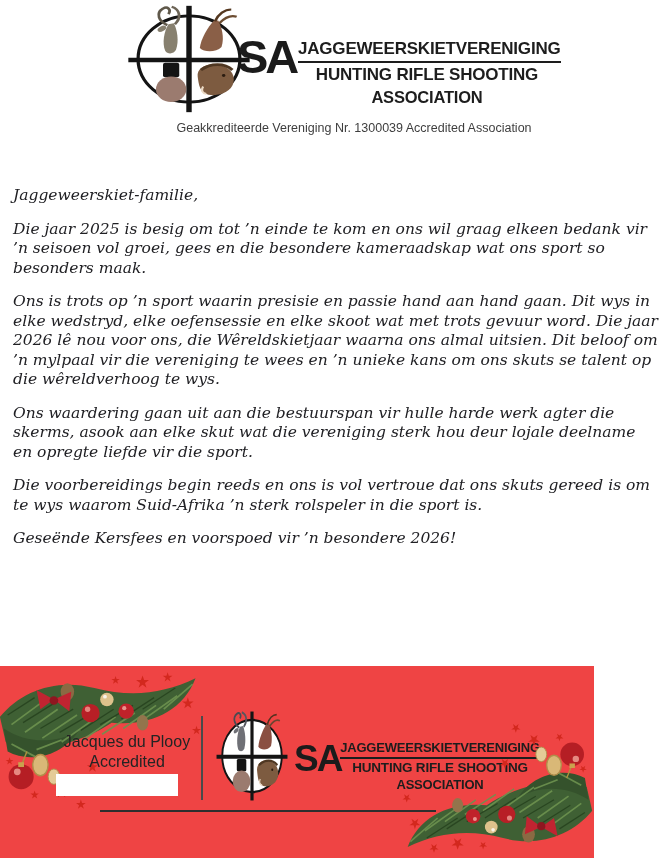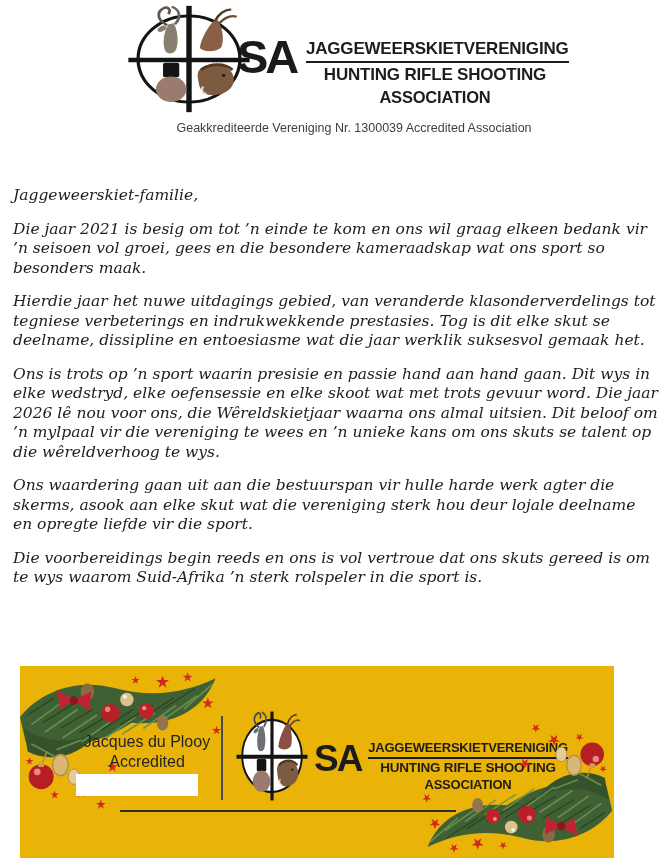--- a/index.html
+++ b/index.html
@@ -4,37 +4,37 @@
 <style>
   html,body{margin:0;padding:0;}
   body{width:666px;height:866px;background:#ffffff;overflow:hidden;
        font-family:"Liberation Sans",sans-serif;}
   .page{position:relative;width:666px;height:866px;background:#fff;}
 
   
   .emblem-top{position:absolute;left:124px;top:4px;width:130px;height:110px;}
   .sa-top{position:absolute;left:237px;top:33px;font-size:47px;font-weight:bold;
           letter-spacing:-3px;color:#1b1b1b;line-height:1;}
-  .org-lines{position:absolute;text-align:center;color:#1d1d1d;margin-left:8px;}
+  .org-lines{position:absolute;text-align:center;color:#1d1d1d;}
   .org-lines-top{left:298px;top:39px;width:258px;}
   .org-lines .l{font-weight:bold;white-space:nowrap;letter-spacing:-0.2px;}
   .org-lines-top .l1{font-size:17px;display:inline-block;border-bottom:2.5px solid #1d1d1d;padding-bottom:2px;}
   .org-lines-top .l2{font-size:17px;margin-top:2px;}
   .org-lines-top .l3{font-size:16.5px;margin-top:3px;}
   .accreditation{position:absolute;left:0;top:121px;width:666px;text-align:center;
                  font-size:12.5px;color:#3e3e3e;padding-left:21px;}
 
   
   .letter-body{position:absolute;left:13px;top:138px;width:645px;
                font-family:"DejaVu Serif","Liberation Serif",serif;
                font-style:italic;font-size:15.5px;line-height:19.5px;color:#202024;margin-top:48px;}
   .letter-body p{margin:0 0 14px 0;}
 
   
-  .banner{position:absolute;left:20px;top:666px;width:594px;height:192px;background:#eab308;}
+  .banner{position:absolute;left:0;top:666px;width:594px;height:192px;background:#ef4444;}
   .garland{position:absolute;}
   .garland-tl{left:-2px;top:2px;width:212px;height:146px;}
   .garland-br{left:394px;top:52px;width:200px;height:140px;transform:scale(-1,-1);}
   .name-block{position:absolute;left:42px;top:66px;width:170px;text-align:center;
               font-size:16px;line-height:20px;color:#242424;}
   .sig-box{position:absolute;left:56px;top:108px;width:122px;height:22px;background:#ffffff;}
   .v-divider{position:absolute;left:201px;top:50px;width:1.5px;height:84px;background:#4a4a4a;}
   .emblem-banner{position:absolute;left:214px;top:44px;width:76px;height:92px;}
   .sa-banner{position:absolute;left:294px;top:74px;font-size:37px;font-weight:bold;
              letter-spacing:-2px;color:#1b1b1b;line-height:1;}
@@ -73,25 +73,25 @@
   <div class="org-lines org-lines-top">
     <div><span class="l l1">JAGGEWEERSKIETVERENIGING</span></div>
     <div class="l l2">HUNTING RIFLE SHOOTING</div>
     <div class="l l3">ASSOCIATION</div>
   </div>
 
   <div class="accreditation">Geakkrediteerde Vereniging Nr. 1300039 Accredited Association</div>
 
   <div class="letter-body">
     <p>Jaggeweerskiet-familie,</p>
-    <p>Die jaar 2021 is besig om tot ’n einde te kom en ons wil graag elkeen bedank vir ’n seisoen vol groei, gees en die besondere kameraadskap wat ons sport so besonders maak.</p>
-    <p>Hierdie jaar het nuwe uitdagings gebied, van veranderde klasonderverdelings tot tegniese verbeterings en indrukwekkende prestasies. Tog is dit elke skut se deelname, dissipline en entoesiasme wat die jaar werklik suksesvol gemaak het.</p>
+    <p>Die jaar 2025 is besig om tot ’n einde te kom en ons wil graag elkeen bedank vir ’n seisoen vol groei, gees en die besondere kameraadskap wat ons sport so besonders maak.</p>
     <p>Ons is trots op ’n sport waarin presisie en passie hand aan hand gaan. Dit wys in elke wedstryd, elke oefensessie en elke skoot wat met trots gevuur word. Die jaar 2026 lê nou voor ons, die Wêreldskietjaar waarna ons almal uitsien. Dit beloof om ’n mylpaal vir die vereniging te wees en ’n unieke kans om ons skuts se talent op die wêreldverhoog te wys.</p>
     <p>Ons waardering gaan uit aan die bestuurspan vir hulle harde werk agter die skerms, asook aan elke skut wat die vereniging sterk hou deur lojale deelname en opregte liefde vir die sport.</p>
     <p>Die voorbereidings begin reeds en ons is vol vertroue dat ons skuts gereed is om te wys waarom Suid-Afrika ’n sterk rolspeler in die sport is.</p>
+    <p>Geseënde Kersfees en voorspoed vir ’n besondere 2026!</p>
   </div>
 
   <div class="banner">
 
     <svg class="garland garland-tl" viewBox="0 0 220 150">
       <path d="M2,50 C25,22 62,10 100,20 C138,30 172,26 205,10 C192,44 158,60 118,56 C88,76 42,90 8,76 Z" fill="#3f6034"></path>
       <path d="M6,62 C30,78 60,78 84,64 C66,92 32,98 10,86 Z" fill="#35522c"></path>
       <g stroke="#6d924f" stroke-width="1.8" fill="none" opacity="0.9">
         <path d="M14,58 L44,36"></path>
           <path d="M28,66 L62,42"></path>

